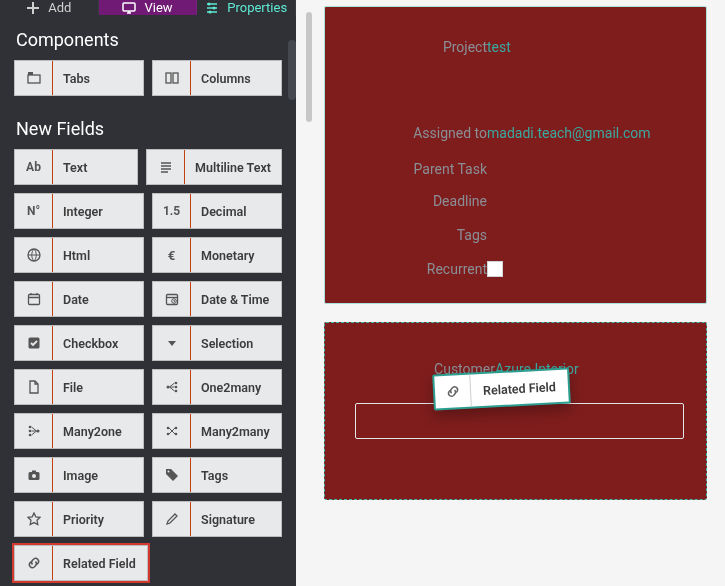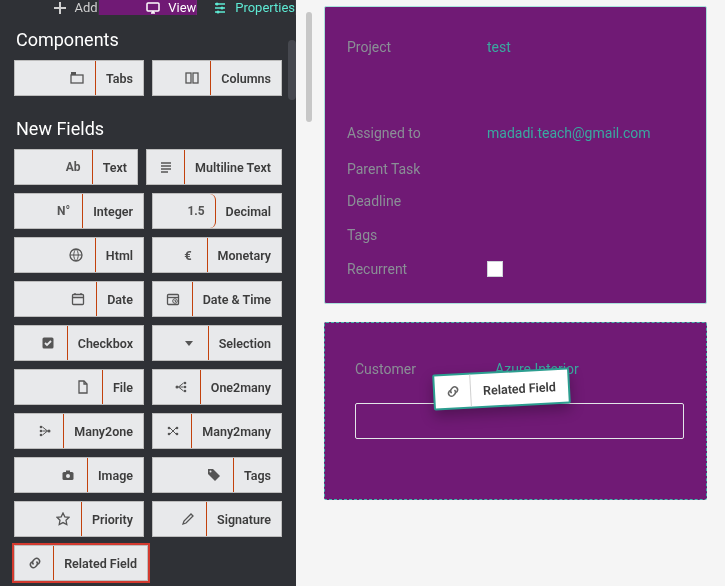--- a/index.html
+++ b/index.html
@@ -26,21 +26,21 @@
   }
 
   .top-tabs {
     display: flex;
     height: 48px;
   }
   .top-tab {
     flex: 1;
     display: flex;
     align-items: center;
-    justify-content: flex-end;
+    justify-content: center;
     gap: 8px;
     font-size: 13px;
     color: #d0d0d0;
     cursor: pointer;
     border-right: 1px solid rgba(255,255,255,0.05);
   }
   .top-tab.active { background: #701a75; color: #fff; }
   .top-tab.disabled { color: #5eead4; }
   .top-tab .ticon { width:14px; height:14px; display:inline-flex; }
 
@@ -62,21 +62,20 @@
   .tile {
     background: #e8e9eb;
     border: 1px solid #bdbdbd;
     color: #3c3c3c;
     height: 36px;
     display: flex;
     align-items: center;
     cursor: grab;
     font-size: 12.5px;
     font-weight: 600;
-    justify-content: flex-end;
   }
   .tile .ticon-wrap {
     width: 38px;
     height: 100%;
     display: flex;
     align-items: center;
     justify-content: center;
     border-right: 1px solid #c2410c;
     color: #555;
   }
@@ -118,25 +117,26 @@
   .canvas-outer::before {
     content:"";
     position:absolute;
     left:10px; top:12px;
     width:6px; height:110px;
     background:#c7c7c7;
     border-radius:3px;
   }
 
   .form-card {
-    background:#701a75;
+    background:#7f1d1d;
     border:1px solid #a9e2db;
     border-radius:2px;
     padding: 20px 22px 18px 22px;
     margin-top:6px;
+    text-align:right;
   }
   .form-card.dashed { border:1px dashed #3fb9aa; margin-top:18px; padding:26px 22px 60px 30px; }
 
   .frow { display:flex; align-items:center; min-height:40px; font-size:14px; }
   .flabel { width:140px; color:#8a8f96; }
   .fvalue { color:#3aa9a0; }
   .checkbox-empty {
     width:16px; height:16px;
     border:1px solid #cfd4d9;
     background:#fff;
@@ -339,21 +339,21 @@
         </span>
       <span class="tlabel">Multiline Text</span>
     </div>
   </div>
   <div class="grid-row">
     <div class="tile">
       <span class="ticon-wrap" style="font-weight:700;font-size:12px;">N°</span>
       <span class="tlabel">Integer</span>
     </div>
     <div class="tile">
-      <span class="ticon-wrap" style="font-weight:700;font-size:12px;border-radius:6px;">1.5</span>
+      <span class="ticon-wrap" style="font-weight:700;font-size:12px;">1.5</span>
       <span class="tlabel">Decimal</span>
     </div>
   </div>
   <div class="grid-row">
     <div class="tile">
       <span class="ticon-wrap">
           <svg width="14" height="14">
             <use href="#i-globe"></use>
           </svg>
         </span>

